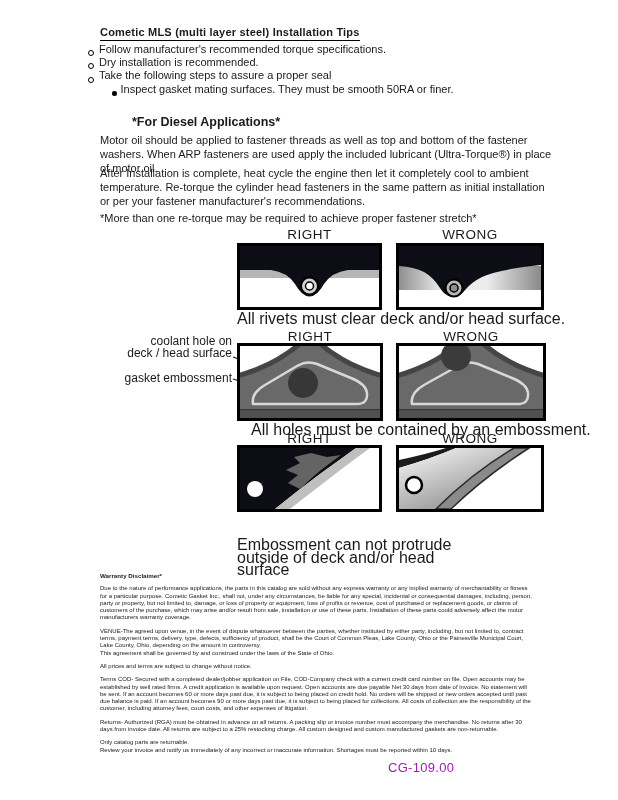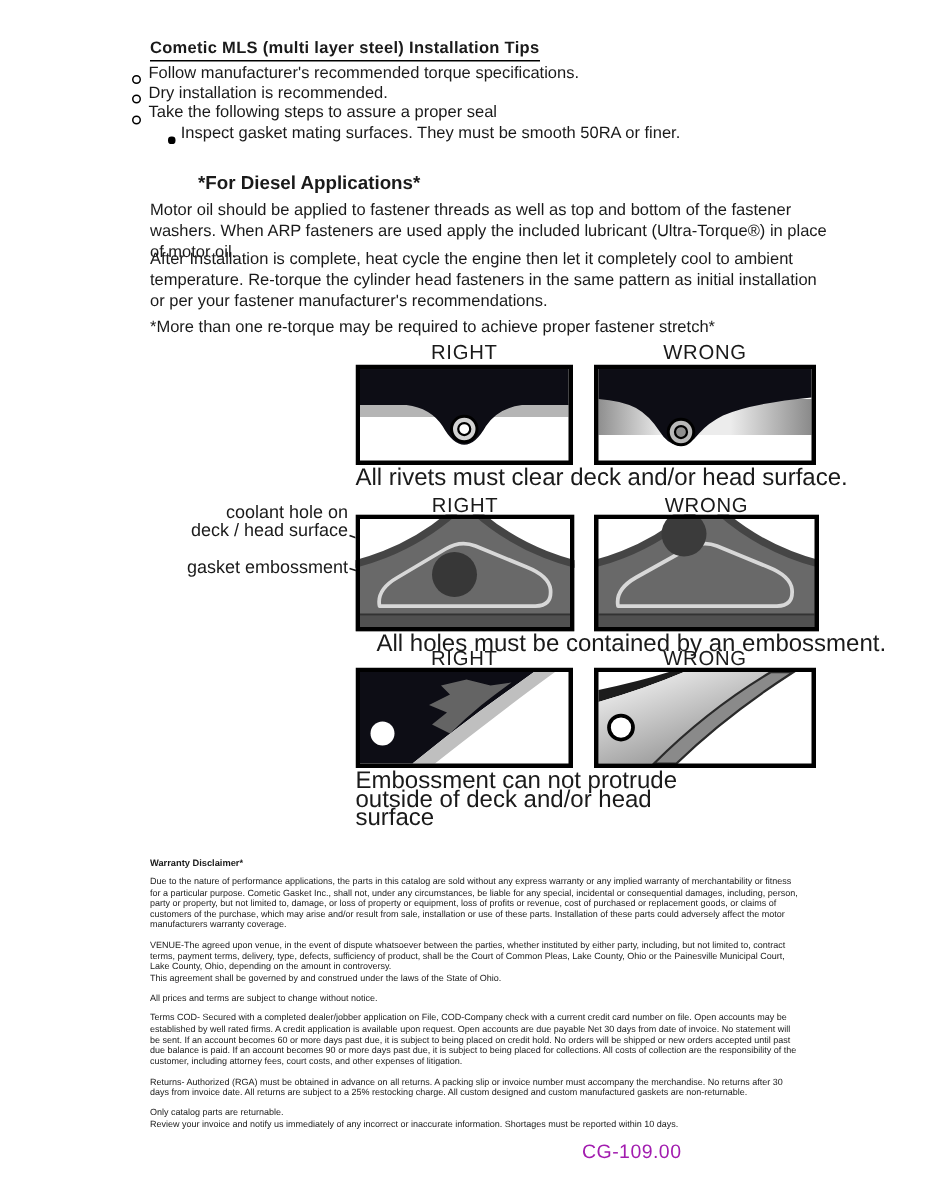--- a/index.html
+++ b/index.html
@@ -148,21 +148,21 @@
       </linearGradient>
     </defs>
     <rect width="148" height="67" fill="#ffffff"></rect>
     <path d="M3 15 Q31 9 50 3 L60 3 Q34 14 3 23 Z" fill="#1c1c1c"></path>
     <path d="M3 23 Q34 14 60 3 H118 Q76 28 40 64 H3 Z" fill="url(#g3w)"></path>
     <path d="M40 64 Q76 28 118 3 H133 Q88 32 55 64 Z" fill="#8a8a8a" stroke="#2a2a2a" stroke-width="1.5"></path>
     <circle cx="18" cy="40" r="8" fill="#ffffff" stroke="#000" stroke-width="2.5"></circle>
     <rect x="1.5" y="1.5" width="145" height="64" fill="none" stroke="#000" stroke-width="3"></rect>
   </svg>
 </div>
-<div class="abs caption" style="left:237px;top:515px;width:250px;">Embossment can not protrude outside of deck and/or head surface</div>
+<div class="abs caption" style="left:237px;top:539px;width:250px;">Embossment can not protrude outside of deck and/or head surface</div>
 
 <div class="abs tiny" style="left:100px;top:572px;">
   <div class="thead">Warranty Disclaimer*</div>
   <p>Due to the nature of performance applications, the parts in this catalog are sold without any express warranty or any implied warranty of merchantability or fitness for a particular purpose.  Cometic Gasket Inc., shall not, under any circumstances, be liable for any special, incidental or consequential damages, including, person, party or property, but not limited to, damage, or loss of property or equipment, loss of profits or revenue, cost of purchased or replacement goods, or claims of customers of the purchase, which may arise and/or result from sale, installation or use of these parts.  Installation of these parts could adversely affect the motor manufacturers warranty coverage.</p>
   <p>VENUE-The agreed upon venue, in the event of dispute whatsoever between the parties, whether instituted by either party, including, but not limited to, contract terms, payment terms, delivery, type, defects, sufficiency of product, shall be the Court of Common Pleas, Lake County, Ohio or the Painesville Municipal Court, Lake County, Ohio, depending on the amount in controversy.
 This agreement shall be governed by and construed under the laws of the State of Ohio.</p>
   <p>All prices and terms are subject to change without notice.</p>
   <p>Terms COD- Secured with a completed dealer/jobber application on File, COD-Company check with a current credit card number on file.  Open accounts may be established by well rated firms.  A credit application is available upon request.  Open accounts are due payable Net 30 days from date of invoice.  No statement will be sent.  If an account becomes 60 or more days past due, it is subject to being placed on credit hold.  No orders will be shipped or new orders accepted until past due balance is paid.  If an account becomes 90 or more days past due, it is subject to being placed for collections.  All costs of collection are the responsibility of the customer, including attorney fees, court costs, and other expenses of litigation.</p>
   <p>Returns- Authorized (RGA) must be obtained in advance on all returns.  A packing slip or invoice number must accompany the merchandise.  No returns after 30 days from invoice date.  All returns are subject to a 25% restocking charge.  All custom designed and custom manufactured gaskets are non-returnable.</p>
   <p>Only catalog parts are returnable.

